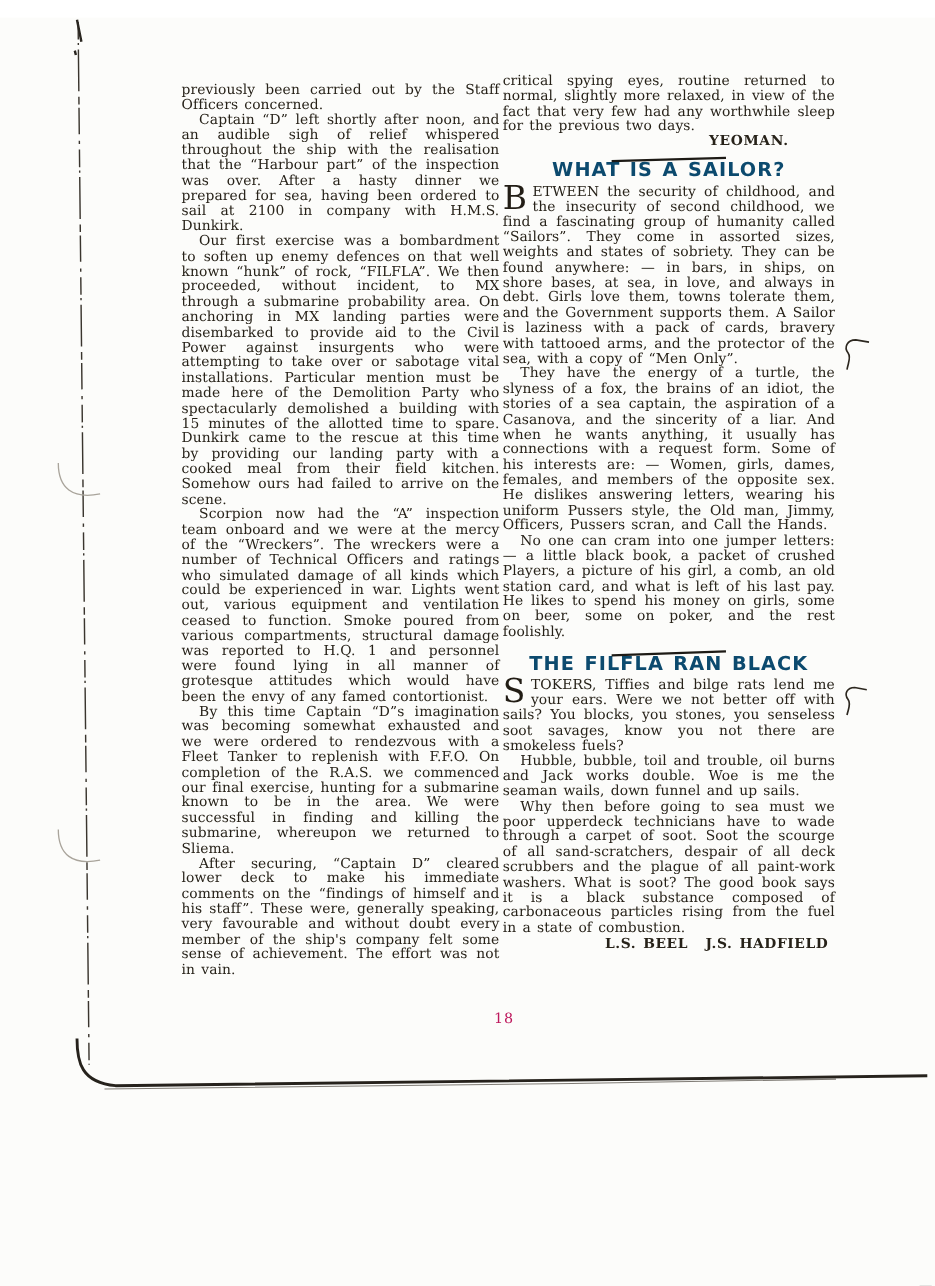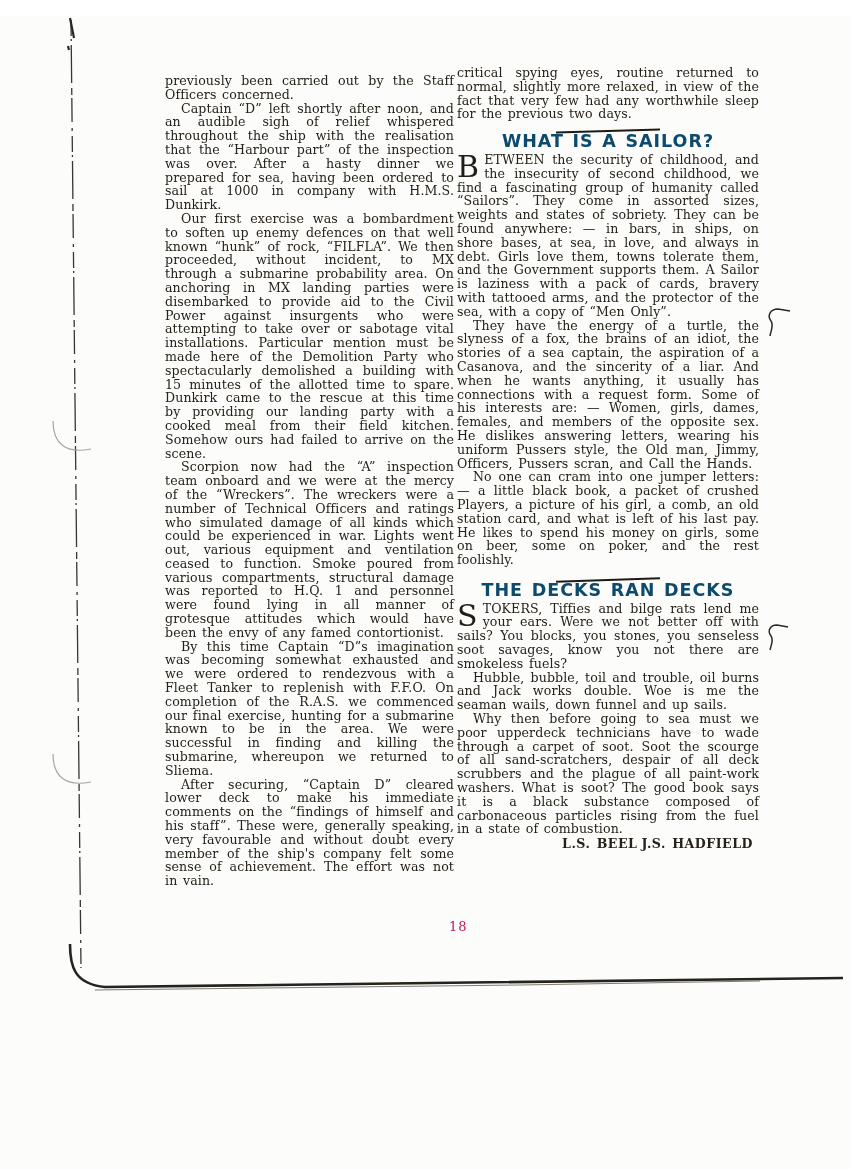--- a/index.html
+++ b/index.html
@@ -25,21 +25,21 @@
   }
   .sig-right{text-align:right;padding-right:42px;font-weight:bold;letter-spacing:.6px;}
   .rule{width:104px;height:2px;background:#1d1a15;margin:9px auto 3px auto;transform:rotate(-1.6deg);}
   .rule2{transform:rotate(-2deg);margin-top:12px;}
   .heading{
     font-family:"DejaVu Sans","Liberation Sans",sans-serif;
     font-weight:bold;font-size:17.5px;letter-spacing:1px;
     text-align:center;color:#0c4a6e;
     margin:3px 0 4px 0;
   }
-  .sig-row{display:flex;justify-content:flex-end;gap:4px;padding-right:6px;font-weight:bold;letter-spacing:.5px;margin-top:1px;}
+  .sig-row{display:flex;justify-content:flex-end;gap:16px;padding-right:6px;font-weight:bold;letter-spacing:.5px;margin-top:1px;}
   .page-number{position:absolute;left:449px;top:903px;font-size:13px;letter-spacing:1px;color:#be185d;}
   .artifacts{position:absolute;left:0;top:0;width:850px;height:1169px;pointer-events:none;}
 </style>
 </head>
 <body>
 
 <div class="page">
 
   <svg class="artifacts" viewBox="0 0 850 1169" xmlns="http://www.w3.org/2000/svg">
     <path d="M71,4 L81,952" stroke="#3a352e" stroke-width="1.3" fill="none" stroke-dasharray="16 3 2 4 38 5 7 3 24 6 3 5"></path>
@@ -48,45 +48,46 @@
     <path d="M95,974 L520,969 L760,965" stroke="#4a453c" stroke-width="1" fill="none" opacity="0.7"></path>
     <path d="M53,405 C53,428 66,438 91,433" stroke="#a9a49b" stroke-width="1.2" fill="none"></path>
     <path d="M53,738 C53,761 66,771 91,766" stroke="#a9a49b" stroke-width="1.2" fill="none"></path>
     <path d="M790,295 L778,293 C770,293 767,300 771,305 C774,309 771,314 770,320" stroke="#2c271f" stroke-width="1.5" fill="none"></path>
     <path d="M788,611 L777,609 C770,609 767,615 771,620 C774,624 771,629 770,634" stroke="#2c271f" stroke-width="1.5" fill="none"></path>
     <rect x="836" y="1153" width="11" height="12" fill="#14110d"></rect>
   </svg>
 
   <div class="col col-left">
       <p class="para">previously been carried out by the Staff Officers concerned.</p>
-      <p class="para indent">Captain “D” left shortly after noon, and an audible sigh of relief whispered throughout the ship with the realisation that the “Harbour part” of the inspection was over. After a hasty dinner we prepared for sea, having been ordered to sail at 1000 in company with H.M.S. Dunkirk.</p>
+      <p class="para indent">Captain “D” left shortly after noon, and an audible sigh of relief whispered throughout the ship with the realisation that the “Harbour part” of the inspection was over. After a hasty dinner we prepared for sea, having been ordered to sail at 2100 in company with H.M.S. Dunkirk.</p>
       <p class="para indent">Our first exercise was a bombardment to soften up enemy defences on that well known “hunk” of rock, “FILFLA”. We then proceeded, without incident, to MX through a submarine probability area. On anchoring in MX landing parties were disembarked to provide aid to the Civil Power against insurgents who were attempting to take over or sabotage vital installations. Particular mention must be made here of the Demolition Party who spectacularly demolished a building with 15 minutes of the allotted time to spare. Dunkirk came to the rescue at this time by providing our landing party with a cooked meal from their field kitchen. Somehow ours had failed to arrive on the scene.</p>
       <p class="para indent">Scorpion now had the “A” inspection team onboard and we were at the mercy of the “Wreckers”. The wreckers were a number of Technical Officers and ratings who simulated damage of all kinds which could be experienced in war. Lights went out, various equipment and ventilation ceased to function. Smoke poured from various compartments, structural damage was reported to H.Q. 1 and personnel were found lying in all manner of grotesque attitudes which would have been the envy of any famed contortionist.</p>
       <p class="para indent">By this time Captain “D”s imagination was becoming somewhat exhausted and we were ordered to rendezvous with a Fleet Tanker to replenish with F.F.O. On completion of the R.A.S. we commenced our final exercise, hunting for a submarine known to be in the area. We were successful in finding and killing the submarine, whereupon we returned to Sliema.</p>
       <p class="para indent">After securing, “Captain D” cleared lower deck to make his immediate comments on the “findings of himself and his staff”. These were, generally speaking, very favourable and without doubt every member of the ship's company felt some sense of achievement. The effort was not in vain.</p>
     </div>
 
   <div class="col col-right">
     <div>
         <p class="para">critical spying eyes, routine returned to normal, slightly more relaxed, in view of the fact that very few had any worthwhile sleep for the previous two days.</p>
       </div>
+    <div class="sig-right">YEOMAN.</div>
 
     <div>
       <div class="rule"></div>
       <h2 class="heading">WHAT IS A SAILOR?</h2>
       <div>
           <p class="para"><span class="dropcap">B</span>ETWEEN the security of childhood, and the insecurity of second childhood, we find a fascinating group of humanity called “Sailors”. They come in assorted sizes, weights and states of sobriety. They can be found anywhere: — in bars, in ships, on shore bases, at sea, in love, and always in debt. Girls love them, towns tolerate them, and the Government supports them. A Sailor is laziness with a pack of cards, bravery with tattooed arms, and the protector of the sea, with a copy of “Men Only”.</p>
           <p class="para indent">They have the energy of a turtle, the slyness of a fox, the brains of an idiot, the stories of a sea captain, the aspiration of a Casanova, and the sincerity of a liar. And when he wants anything, it usually has connections with a request form. Some of his interests are: — Women, girls, dames, females, and members of the opposite sex. He dislikes answering letters, wearing his uniform Pussers style, the Old man, Jimmy, Officers, Pussers scran, and Call the Hands.</p>
           <p class="para indent">No one can cram into one jumper letters: — a little black book, a packet of crushed Players, a picture of his girl, a comb, an old station card, and what is left of his last pay. He likes to spend his money on girls, some on beer, some on poker, and the rest foolishly.</p>
         </div>
     </div>
 
     <div>
       <div class="rule rule2"></div>
-      <h2 class="heading">THE DECKS RAN DECKS</h2>
+      <h2 class="heading">THE FILFLA RAN BLACK</h2>
       <div>
           <p class="para"><span class="dropcap">S</span>TOKERS, Tiffies and bilge rats lend me your ears. Were we not better off with sails? You blocks, you stones, you senseless soot savages, know you not there are smokeless fuels?</p>
           <p class="para indent">Hubble, bubble, toil and trouble, oil burns and Jack works double. Woe is me the seaman wails, down funnel and up sails.</p>
           <p class="para indent">Why then before going to sea must we poor upperdeck technicians have to wade through a carpet of soot. Soot the scourge of all sand-scratchers, despair of all deck scrubbers and the plague of all paint-work washers. What is soot? The good book says it is a black substance composed of carbonaceous particles rising from the fuel in a state of combustion.</p>
         </div>
       <div class="sig-row">
         <span>L.S. BEEL</span>
         <span>J.S. HADFIELD</span>
       </div>
     </div>

